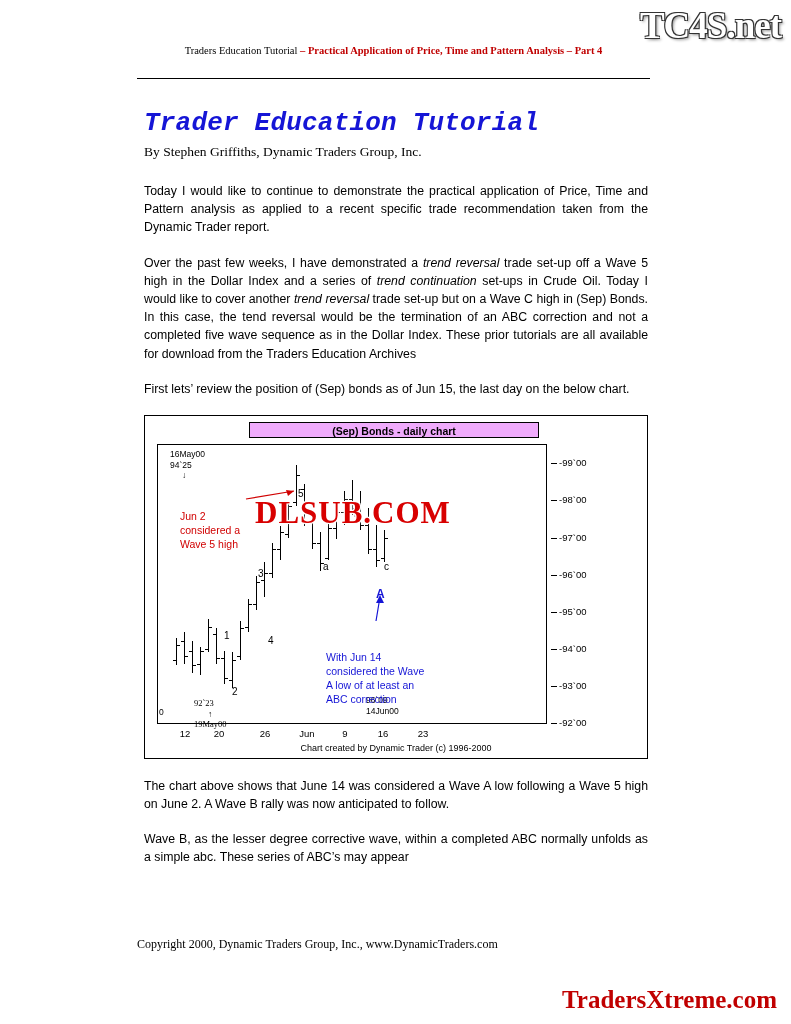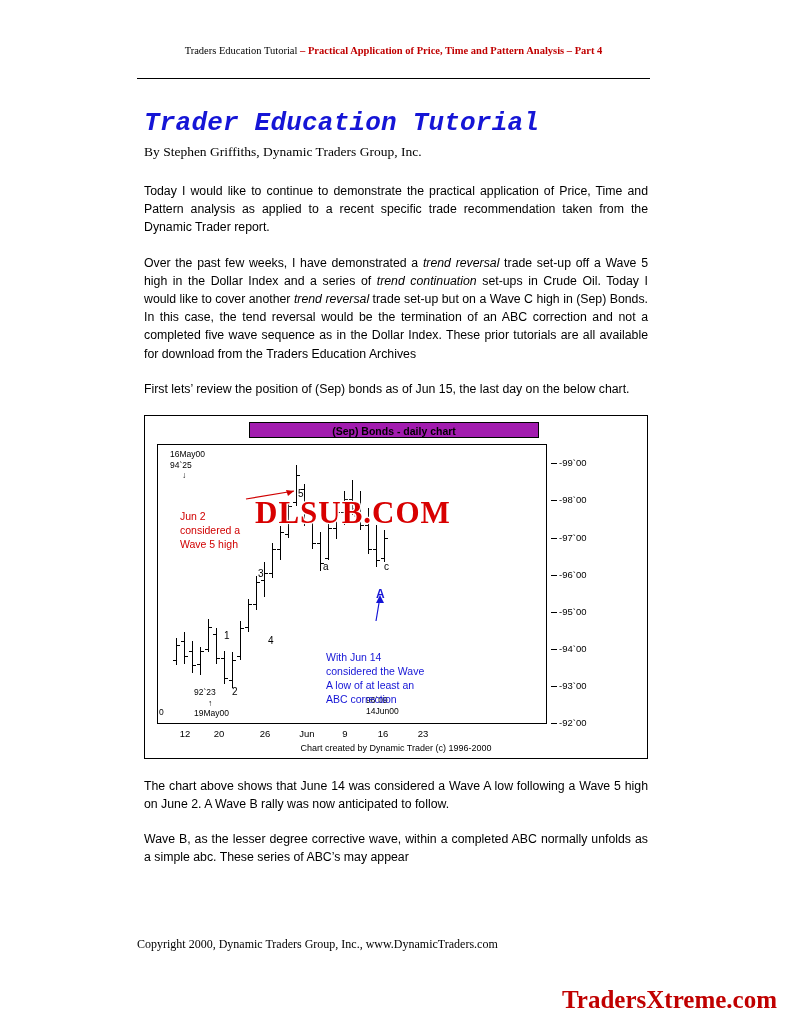--- a/index.html
+++ b/index.html
@@ -141,21 +141,21 @@
     background: #ffffff;
     box-sizing: border-box;
   }
   .chart-title-bar {
     position: absolute;
     left: 104px;
     top: 6px;
     width: 290px;
     height: 16px;
     border: 1px solid #000000;
-    background: #a21caf;
+    background: #f0abfc;
     font-family: "Liberation Sans", sans-serif;
     font-size: 10.5px;
     font-weight: bold;
     text-align: center;
     line-height: 16px;
     color: #000;
     box-sizing: border-box;
   }
   .plot {
     position: absolute;
@@ -271,20 +271,21 @@
     text-align: left;
     font-size: 12px;
     color: #000;
   }
 </style>
 </head>
 <body>
 
 <div class="page">
 
+  <div class="wm-tc4s">TC4S.net</div>
   <div class="wm-dlsub">DLSUB.COM</div>
   <div class="wm-txtreme">TradersXtreme.com</div>
 
   <div class="header">
     <div><span>Traders Education Tutorial </span><span class="hl-red">– Practical Application of Price, Time and Pattern Analysis – Part 4</span></div>
   </div>
   <div class="header-rule"></div>
 
   <div class="content">
 
@@ -388,21 +389,21 @@
           <div class="wavelabel" style="left: 140px; top: 43px;">5</div>
           <div class="wavelabel" style="left: 165px; top: 116px;">a</div>
           <div class="wavelabel" style="left: 196px; top: 63px;">b</div>
           <div class="wavelabel" style="left: 226px; top: 116px;">c</div>
           <div class="big-A" style="left: 218px; top: 142px;">A</div>
           <div class="annot-black" style="left: 12px; top: 4px;">
             <div>16May00</div>
             <div>94`25</div>
             <div style="margin-left: 12px;">↓</div>
           </div>
-          <div class="annot-black" style="left: 36px; top: 242px;">
+          <div class="annot-black" style="left: 36px; top: 253px; font-family: Liberation Serif, serif;">
             <div>92`23</div>
             <div style="margin-left: 14px;">↑</div>
             <div>19May00</div>
           </div>
           <div class="annot-black" style="left: 208px; top: 250px;">
             <div>96`09</div>
             <div>14Jun00</div>
           </div>
           <div class="annot-black" style="left: 1px; top: 262px;">0</div>
           <div class="annot-red" style="left: 22px; top: 48px; margin-top: 16px;">

